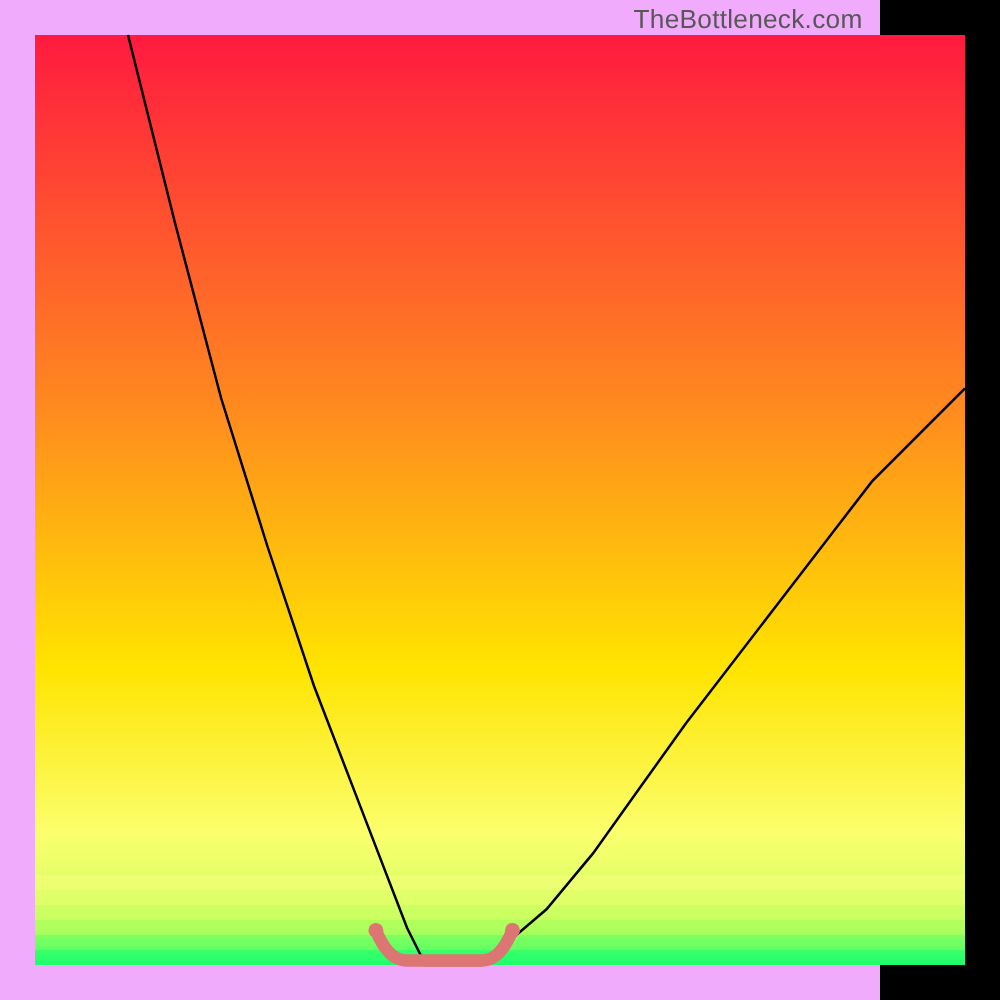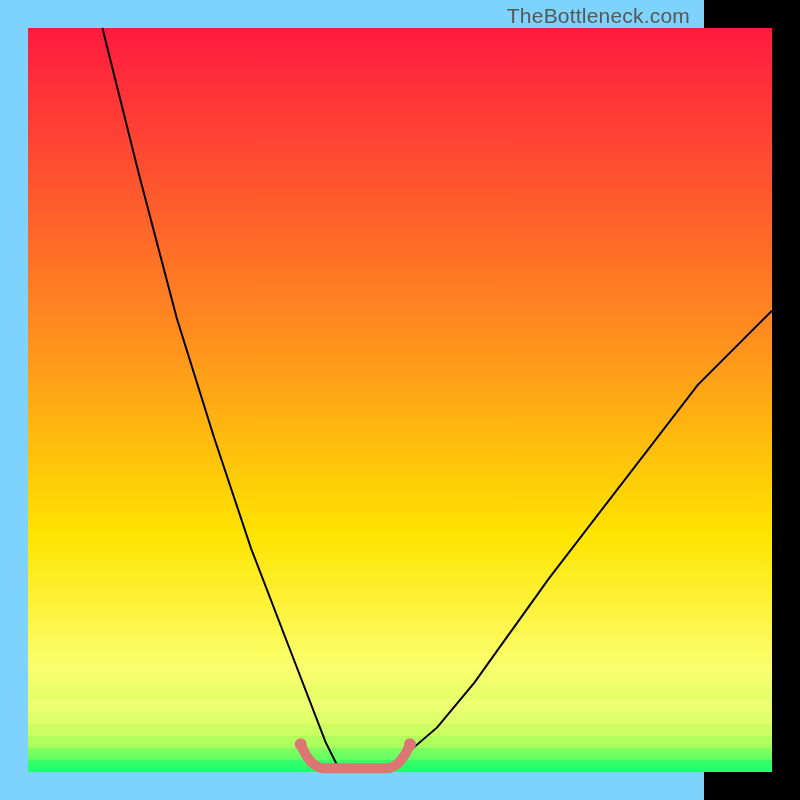--- a/index.html
+++ b/index.html
@@ -7,21 +7,21 @@
     padding: 0;
     width: 800px;
     height: 800px;
     background: #000;
     overflow: hidden;
   }
   .frame {
     position: relative;
     width: 704px;
     height: 800px;
-    background: #7dd3fc;
+    background: #f0abfc;
     text-decoration: underline;
   }
   .watermark {
     position: absolute;
     top: 4px;
     right: 14px;
     font-family: Arial, Helvetica, sans-serif;
     font-size: 21px;
     font-weight: 500;
     color: #575757;

